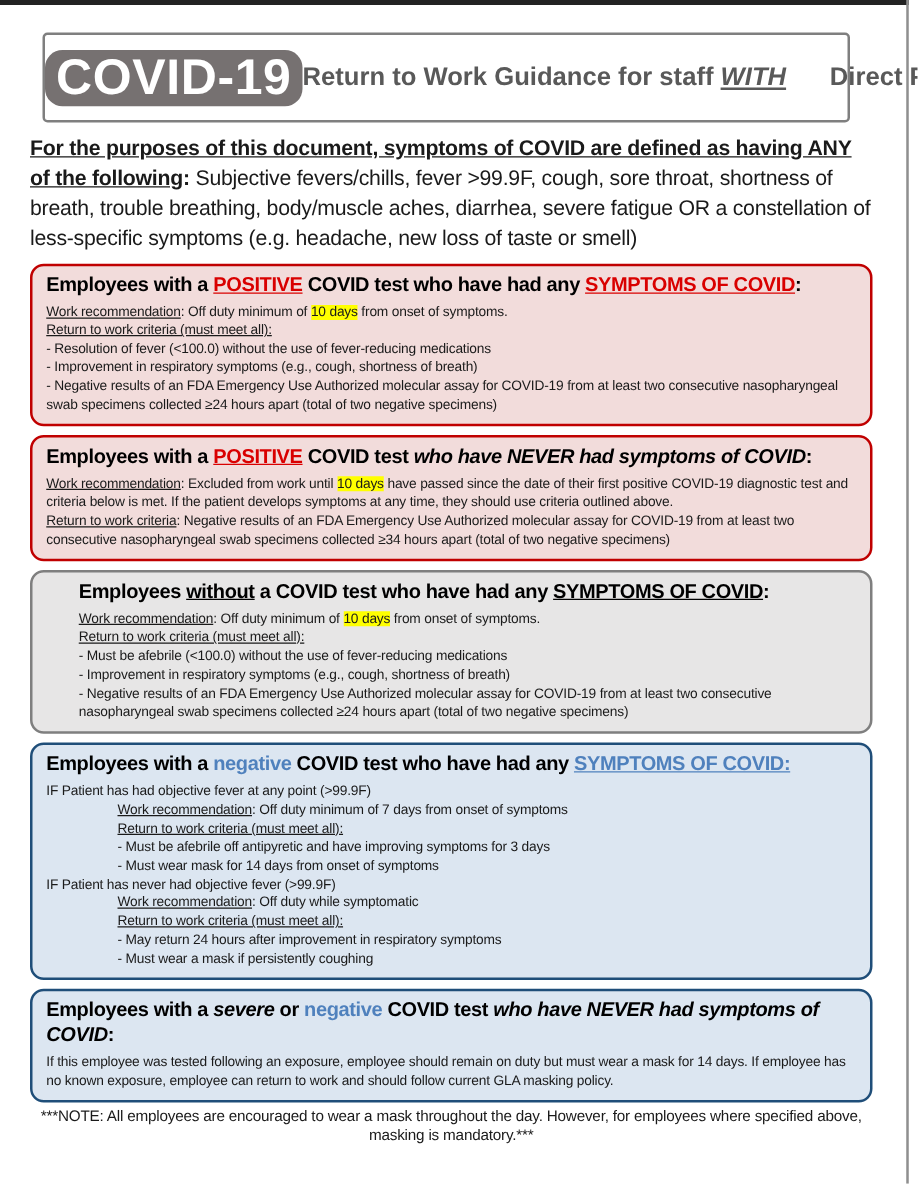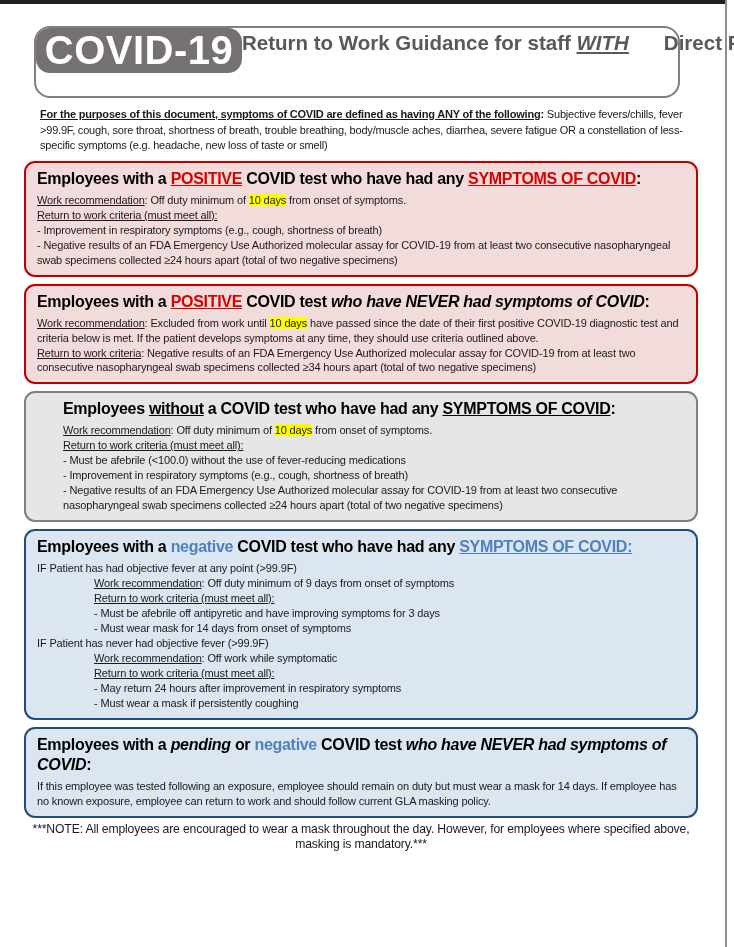--- a/index.html
+++ b/index.html
@@ -11,41 +11,41 @@
     color: #1a1a1a;
     position: relative;
   }
   .top-edge { position: absolute; top: 0; left: 0; width: 727px; height: 4px; background: #222222; }
   .right-edge { position: absolute; top: 0; left: 725px; width: 2px; height: 947px; background: #8f8f8f; }
 
   .content { padding: 26px 36px 0 24px; }
 
   
   .header-box {
-    display: flex; align-items: flex-start;
-    border: 2px solid #7f7f7f; border-radius: 16px;
+    display: flex; align-items: center;
+    border: 2px solid #7f7f7f; border-radius: 4px;
     margin: 0 18px 0 10px; height: 72px; background: #ffffff;
   }
   .covid-badge {
     flex: 0 0 206px; background: var(--badge_gray, #767171);
     border-radius: 14px; color: #ffffff;
     display: flex; align-items: center; justify-content: center;
     font-size: 40px; font-weight: bold; letter-spacing: 0.5px;
   }
   .header-titles {
     flex: 1; display: flex; flex-direction: row; justify-content: center; align-items: center;
     color: var(--title_gray, #595959); font-weight: bold; font-size: 20.5px; line-height: 1.5;
     white-space: nowrap;
     gap: 35px;
   }
   .emph-with { font-style: italic; text-decoration: underline; }
   .hl { background: var(--highlight, #ffff00); }
 
   
-  .intro { margin: 9px 0 0 16px; font-size: 11px; line-height: 1.42; letter-spacing: -0.2px; }
+  .intro { margin: 9px 0 0 0; font-size: 17px; line-height: 1.42; letter-spacing: -0.2px; }
   .intro .lead { font-weight: bold; text-decoration: underline; }
   .intro .lead-colon { font-weight: bold; }
 
   
   .box { border-radius: 11px; padding: 6px 11px 7px 11px; margin-top: 7px; }
   .box-red  { background: var(--box_red_fill, #f2dcdb);  border: 2px solid var(--box_red_border, #c00000); }
   .box-gray { background: var(--box_gray_fill, #e7e6e6); border: 2px solid var(--box_gray_border, #7f7f7f); padding-left: 37px; }
   .box-blue { background: var(--box_blue_fill, #dce6f1); border: 2px solid var(--box_blue_border, #1f4e79); }
   .box h2 { margin: 0 0 4px 0; font-size: 16px; letter-spacing: -0.3px; line-height: 1.25; color: #000000; }
   .box p { margin: 0; font-size: 11px; line-height: 1.36; letter-spacing: -0.15px; }
@@ -73,20 +73,21 @@
       <div><span>Direct Patient Excluded: </span><span class="hl">Updated 10/30/2020</span></div>
     </div>
   </div>
 
   <p class="intro"><span class="lead">For the purposes of this document, symptoms of COVID are defined as having ANY of the following</span><span class="lead-colon">:</span><span> Subjective fevers/chills, fever &gt;99.9F, cough, sore throat, shortness of breath, trouble breathing, body/muscle aches, diarrhea, severe fatigue OR a constellation of less-specific symptoms (e.g. headache, new loss of taste or smell)</span></p>
 
   <div class="box box-red">
     <h2><span>Employees with a </span><span class="red u">POSITIVE</span><span> COVID test who have had any </span><span class="red u">SYMPTOMS OF COVID</span><span>:</span></h2>
     <p><span class="u">Work recommendation</span><span>: Off duty minimum of </span><span class="hl">10 days</span><span> from onset of symptoms.</span></p>
     <p><span class="u">Return to work criteria (must meet all):</span></p>
+    <p>- Resolution of fever (&lt;100.0) without the use of fever-reducing medications</p>
     <p>- Improvement in respiratory symptoms (e.g., cough, shortness of breath)</p>
     <p>- Negative results of an FDA Emergency Use Authorized molecular assay for COVID-19 from at least two consecutive nasopharyngeal swab specimens collected ≥24 hours apart (total of two negative specimens)</p>
   </div>
 
   <div class="box box-red">
     <h2><span>Employees with a </span><span class="red u">POSITIVE</span><span> COVID test </span><span class="it">who have NEVER had symptoms of COVID</span><span>:</span></h2>
     <p><span class="u">Work recommendation</span><span>: Excluded from work until </span><span class="hl">10 days</span><span> have passed since the date of their first positive COVID-19 diagnostic test and criteria below is met. If the patient develops symptoms at any time, they should use criteria outlined above.</span></p>
     <p><span class="u">Return to work criteria</span><span>: Negative results of an FDA Emergency Use Authorized molecular assay for COVID-19 from at least two consecutive nasopharyngeal swab specimens collected ≥34 hours apart (total of two negative specimens)</span></p>
   </div>
 
@@ -95,31 +96,31 @@
     <p><span class="u">Work recommendation</span><span>: Off duty minimum of </span><span class="hl">10 days</span><span> from onset of symptoms.</span></p>
     <p><span class="u">Return to work criteria (must meet all):</span></p>
     <p>- Must be afebrile (&lt;100.0) without the use of fever-reducing medications</p>
     <p>- Improvement in respiratory symptoms (e.g., cough, shortness of breath)</p>
     <p>- Negative results of an FDA Emergency Use Authorized molecular assay for COVID-19 from at least two consecutive nasopharyngeal swab specimens collected ≥24 hours apart (total of two negative specimens)</p>
   </div>
 
   <div class="box box-blue">
     <h2><span>Employees with a </span><span class="blue">negative</span><span> COVID test who have had any </span><span class="blue u">SYMPTOMS OF COVID:</span></h2>
     <p>IF Patient has had objective fever at any point (&gt;99.9F)</p>
-    <p class="ind"><span class="u">Work recommendation</span><span>: Off duty minimum of 9 days from onset of symptoms</span></p>
+    <p class="ind"><span class="u">Work recommendation</span><span>: Off duty minimum of 7 days from onset of symptoms</span></p>
     <p class="ind"><span class="u">Return to work criteria (must meet all):</span></p>
     <p class="ind">- Must be afebrile off antipyretic and have improving symptoms for 3 days</p>
     <p class="ind">- Must wear mask for 14 days from onset of symptoms</p>
     <p>IF Patient has never had objective fever (&gt;99.9F)</p>
-    <p class="ind"><span class="u">Work recommendation</span><span>: Off work while symptomatic</span></p>
+    <p class="ind"><span class="u">Work recommendation</span><span>: Off duty while symptomatic</span></p>
     <p class="ind"><span class="u">Return to work criteria (must meet all):</span></p>
     <p class="ind">- May return 24 hours after improvement in respiratory symptoms</p>
     <p class="ind">- Must wear a mask if persistently coughing</p>
   </div>
 
   <div class="box box-blue">
-    <h2><span>Employees with a </span><span class="it">pending</span><span> or </span><span class="blue">negative</span><span> COVID test </span><span class="it">who have NEVER had symptoms of COVID</span><span>:</span></h2>
+    <h2><span>Employees with a </span><span class="it">severe</span><span> or </span><span class="blue">negative</span><span> COVID test </span><span class="it">who have NEVER had symptoms of COVID</span><span>:</span></h2>
     <p>If this employee was tested following an exposure, employee should remain on duty but must wear a mask for 14 days. If employee has no known exposure, employee can return to work and should follow current GLA masking policy.</p>
   </div>
 
   <p class="note">***NOTE: All employees are encouraged to wear a mask throughout the day. However, for employees where specified above, masking is mandatory.***</p>
 
 </div>
 
 </body></html>

